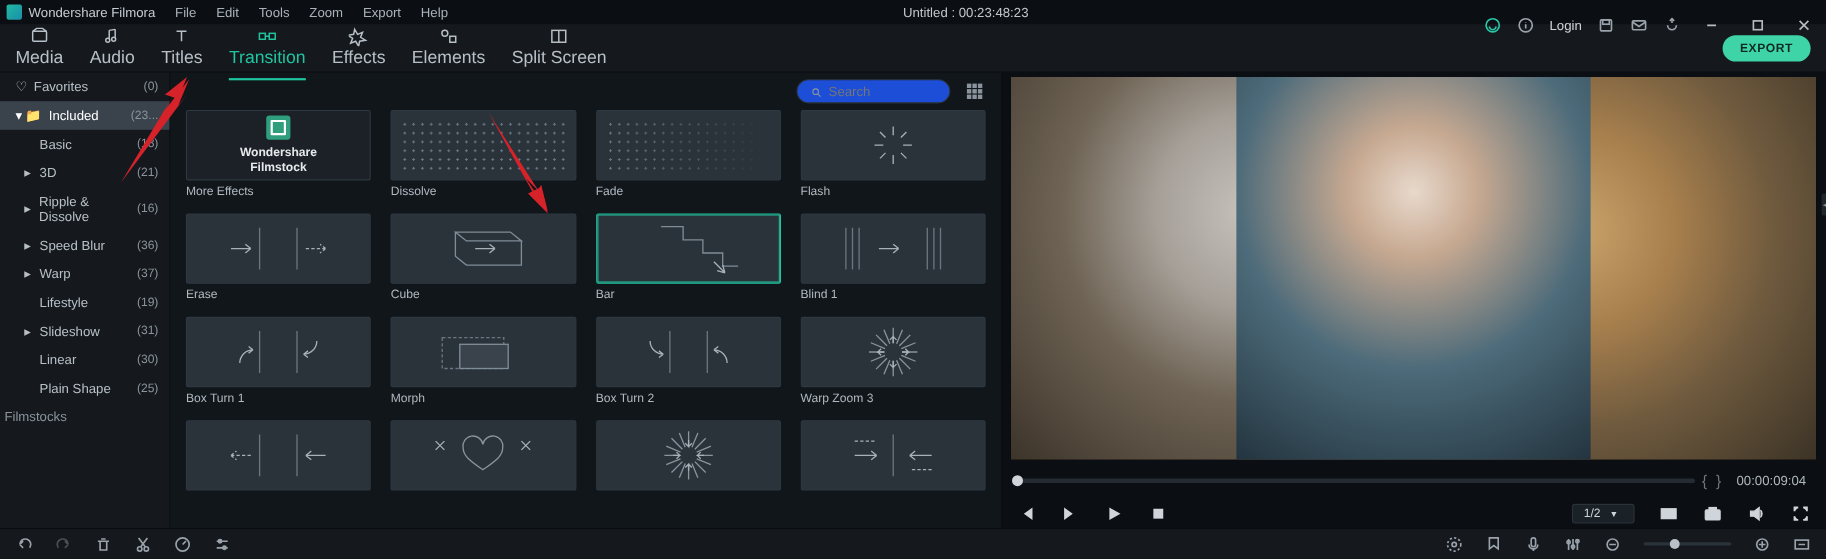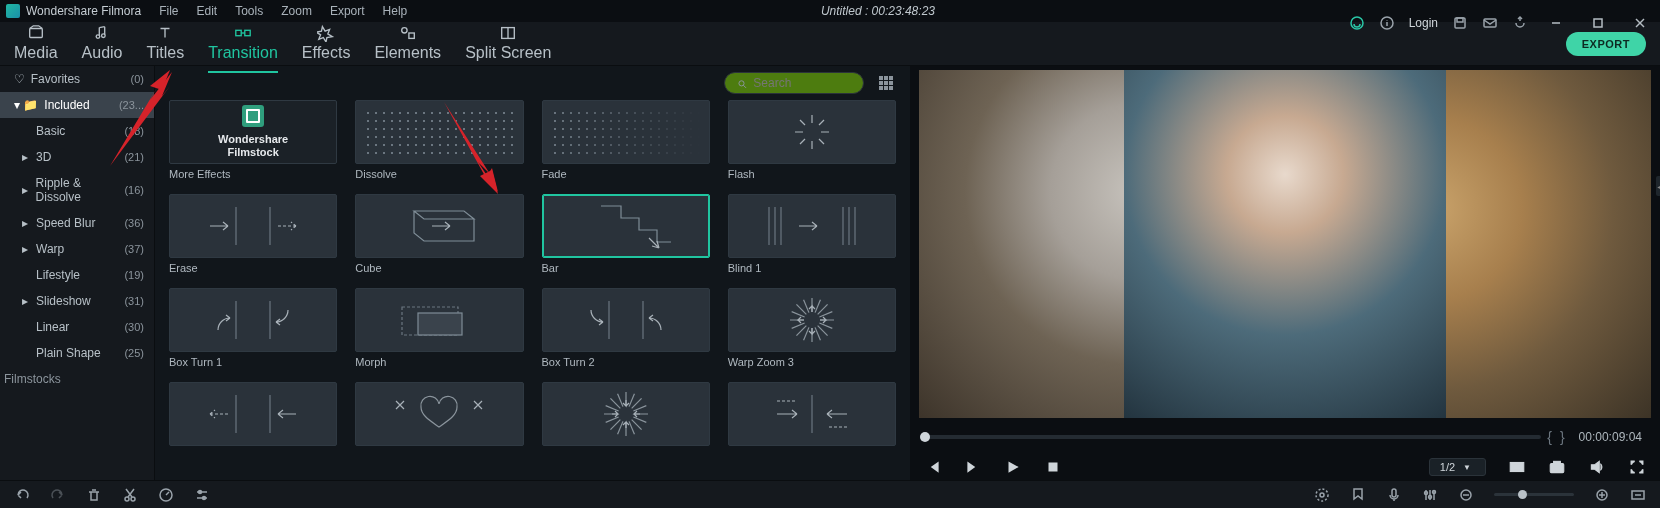--- a/index.html
+++ b/index.html
@@ -17,21 +17,21 @@
   }
   *{box-sizing:border-box;margin:0;padding:0;font-family:"Segoe UI",Arial,sans-serif;}
   body{background:var(--bg);color:var(--text);width:1660px;height:508px;overflow:hidden;font-size:12px;}
   
   
   .titlebar{height:22px;background:#0b0e12;display:flex;align-items:center;padding:0 6px;font-size:12px;color:var(--text);}
   .titlebar .logo{width:14px;height:14px;margin-right:6px;background:linear-gradient(135deg,#21b8a3,#1a8fa8);border-radius:2px;}
   .titlebar .brand{font-weight:500;margin-right:18px;}
   .titlebar .menu{display:flex;gap:18px;}
   .titlebar .menu span{color:#a9b2ba;cursor:default;}
-  .titlebar .center{flex:1;text-align:center;color:#bfc7cd;font-style:italic;}
+  .titlebar .center{flex:1;text-align:center;color:#bfc7cd;}
   .titlebar .right{display:flex;align-items:center;gap:14px;margin-left:auto;margin-top:23px;}
   .titlebar .right .ico{width:16px;height:16px;display:flex;align-items:center;justify-content:center;color:#9aa3ab;}
   .titlebar .wbtn{width:28px;height:22px;display:flex;align-items:center;justify-content:center;color:#b5bdc3;}
   .titlebar svg{stroke:currentColor;fill:none;stroke-width:1.5;}
 
   
   .toolbar{height:44px;background:var(--panel);display:flex;align-items:center;padding:0 14px;border-bottom:1px solid #0a0d10;}
   .toolbar .tabs{display:flex;gap:24px;}
   .toolbar .tab{display:flex;flex-direction:column;align-items:center;gap:2px;color:#b7c0c7;font-size:16px;padding-bottom:2px;cursor:default;position:relative;}
   .toolbar .tab svg{width:18px;height:18px;stroke:#b7c0c7;fill:none;stroke-width:1.5;}
@@ -49,21 +49,21 @@
   .sidebar .row .lbl{display:flex;align-items:center;gap:6px;}
   .sidebar .row.selected{background:#3a434c;color:#fff;}
   .sidebar .row .count{color:#8b949c;font-size:11px;}
   .sidebar .row.sub{padding-left:22px;}
   .sidebar .row .chev{width:8px;display:inline-block;}
   .collapse-handle{position:absolute;right:-6px;top:176px;width:10px;height:20px;background:#1f262c;display:flex;align-items:center;justify-content:center;font-size:10px;color:#888;border-radius:2px;}
 
   
   .browser{flex:1;background:#11161b;padding:0 14px 10px;overflow:hidden;min-width:0;}
   .browser-top{display:flex;align-items:center;justify-content:flex-end;height:34px;gap:12px;}
-  .search{display:flex;align-items:flex-end;gap:6px;background:#4d7c0f;border:1px solid #2b333a;border-radius:14px;padding:3px 12px;width:140px;}
+  .search{display:flex;align-items:flex-end;gap:6px;background:#1d4ed8;border:1px solid #2b333a;border-radius:14px;padding:3px 12px;width:140px;}
   .search input{background:none;border:none;outline:none;color:var(--text);font-size:12px;width:100%;}
   .grid-ico{width:20px;height:20px;display:flex;align-items:center;justify-content:center;color:#8b949c;}
   .grid{display:grid;grid-template-columns:repeat(4,1fr);gap:14px 18px;}
   .cell{display:flex;flex-direction:column;gap:4px;}
   .thumb{height:64px;background:var(--thumb);border:1px solid #2f3942;border-radius:2px;display:flex;align-items:center;justify-content:center;overflow:hidden;position:relative;}
   .thumb.selected{border:1px solid var(--accent);box-shadow:inset 0 0 0 1px var(--accent);}
   .cell .lbl{color:#b0b9c0;font-size:11px;}
   .thumb svg{stroke:#7f8d97;fill:none;stroke-width:1.2;}
   .thumb.filmstock{background:#1b2127;flex-direction:column;color:#e6e9ec;font-size:11px;font-weight:600;line-height:1.2;}
   .thumb.filmstock .box{width:22px;height:22px;background:#2f9e7d;border-radius:3px;margin-bottom:6px;position:relative;}

